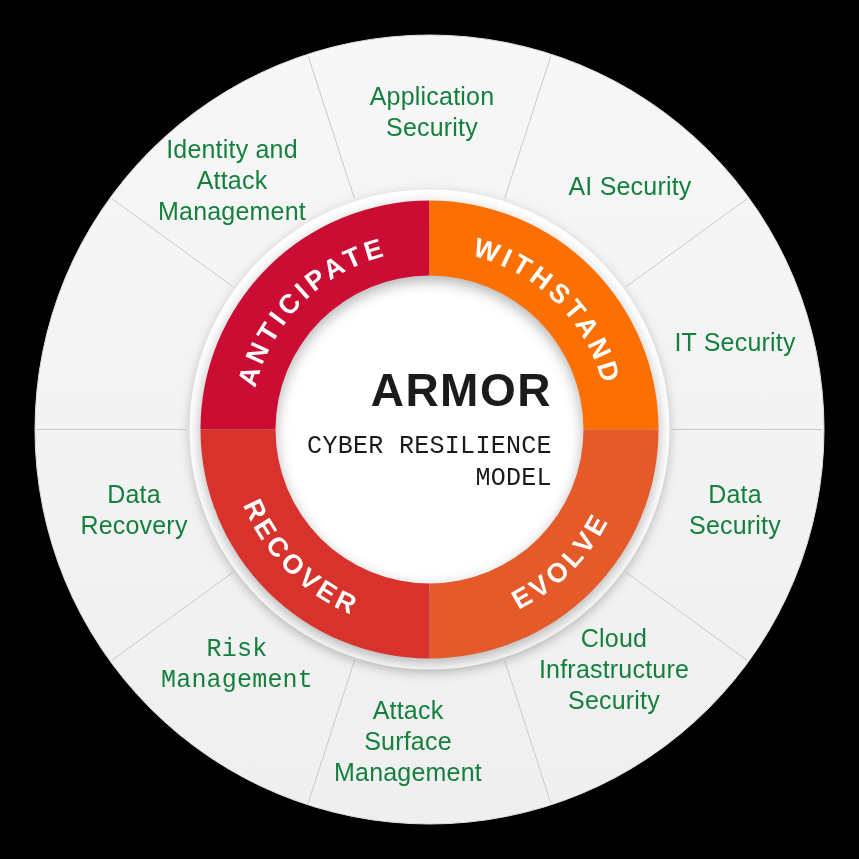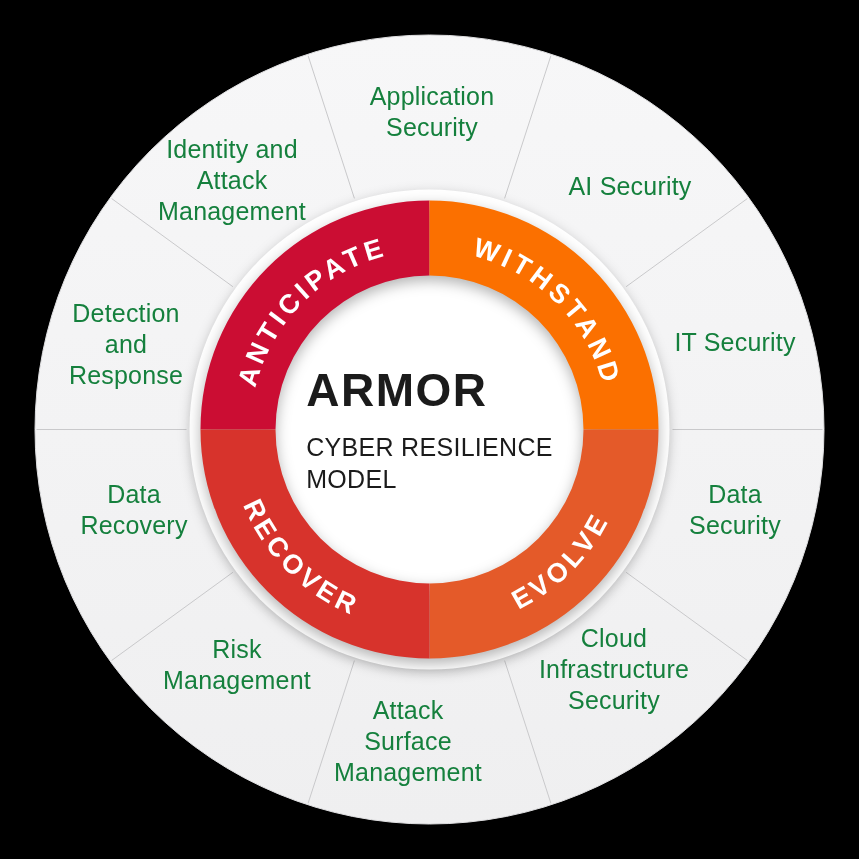--- a/index.html
+++ b/index.html
@@ -22,46 +22,47 @@
     line-height: 31px;
     color: #15803d;
     letter-spacing: 0.2px;
   }
   .seg-0 { left: 432px; top: 112px; }
   .seg-1 { left: 630px; top: 186px; }
   .seg-2 { left: 735px; top: 342px; }
   .seg-3 { left: 735px; top: 510px; }
   .seg-4 { left: 614px; top: 669px; }
   .seg-5 { left: 408px; top: 741px; }
-  .seg-6 { left: 237px; top: 665px; }
+  .seg-6 { left: 237px; top: 665px; font-family: Liberation Mono, monospace; }
   .seg-7 { left: 134px; top: 510px; }
   .seg-8 { left: 126px; top: 344px; }
   .seg-9 { left: 232px; top: 180px; }
 
   
   .hub {
     position: absolute;
     left: 429.5px; top: 431px;
     transform: translate(-50%, -50%);
-    text-align: left;
+    text-align: right;
     color: #1B1B1B;
   }
   .hub-title {
     font-size: 46px;
     font-weight: 700;
     letter-spacing: 1.5px;
     line-height: 1;
     margin-bottom: 18px;
   }
   .hub-subtitle {
     font-size: 25px;
     font-weight: 400;
     line-height: 32px;
     white-space: pre-line;
     letter-spacing: 0.3px;
+    font-family: Liberation Mono, monospace;
   }
 
   
   .phase-text {
     font-size: 27px;
     font-weight: 700;
     letter-spacing: 4px;
     fill: #FFFFFF;
   }
   .donut-group { filter: drop-shadow(0px 5px 7px rgba(0,0,0,0.30)); }
@@ -131,23 +132,20 @@
   <div class="seg-label seg-4">Cloud
 Infrastructure
 Security</div>
   <div class="seg-label seg-5">Attack
 Surface
 Management</div>
   <div class="seg-label seg-6">Risk
 Management</div>
   <div class="seg-label seg-7">Data
 Recovery</div>
-  <div class="seg-label seg-8">Detection
-and
-Response</div>
   <div class="seg-label seg-9">Identity and
 Attack
 Management</div>
 
   <div class="hub">
     <div class="hub-title">ARMOR</div>
     <div class="hub-subtitle">CYBER RESILIENCE
 MODEL</div>
   </div>
 

